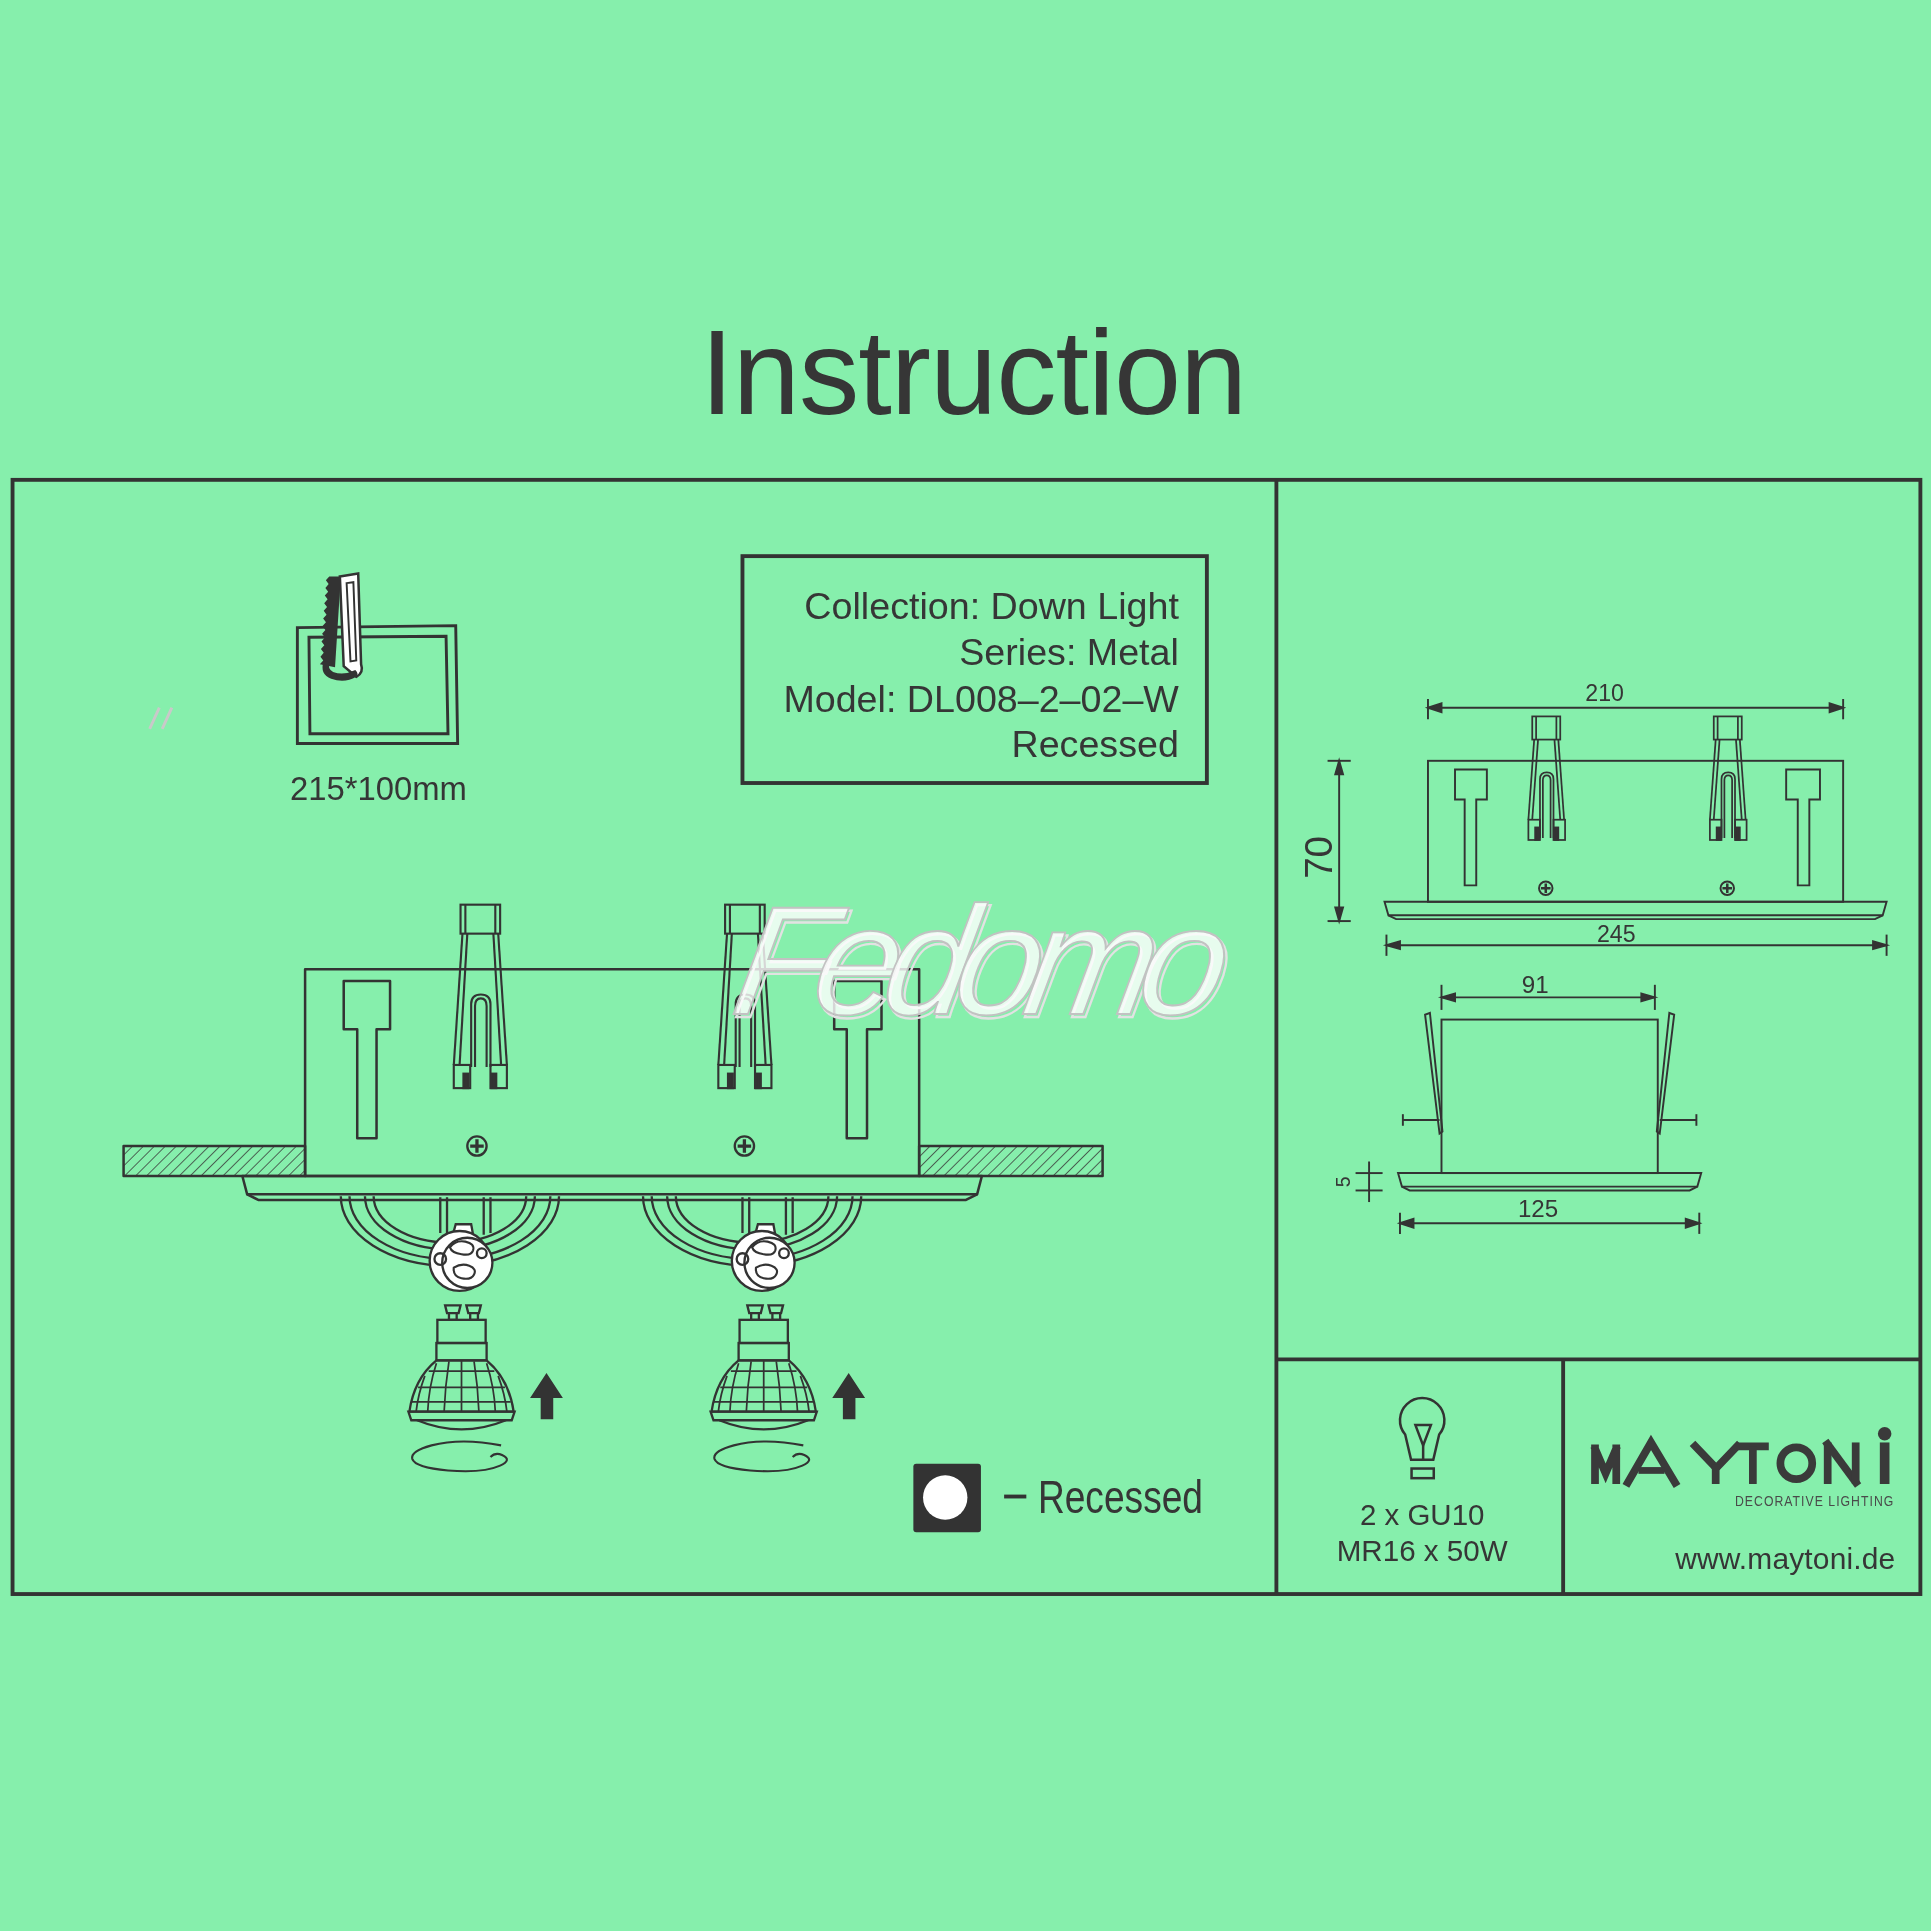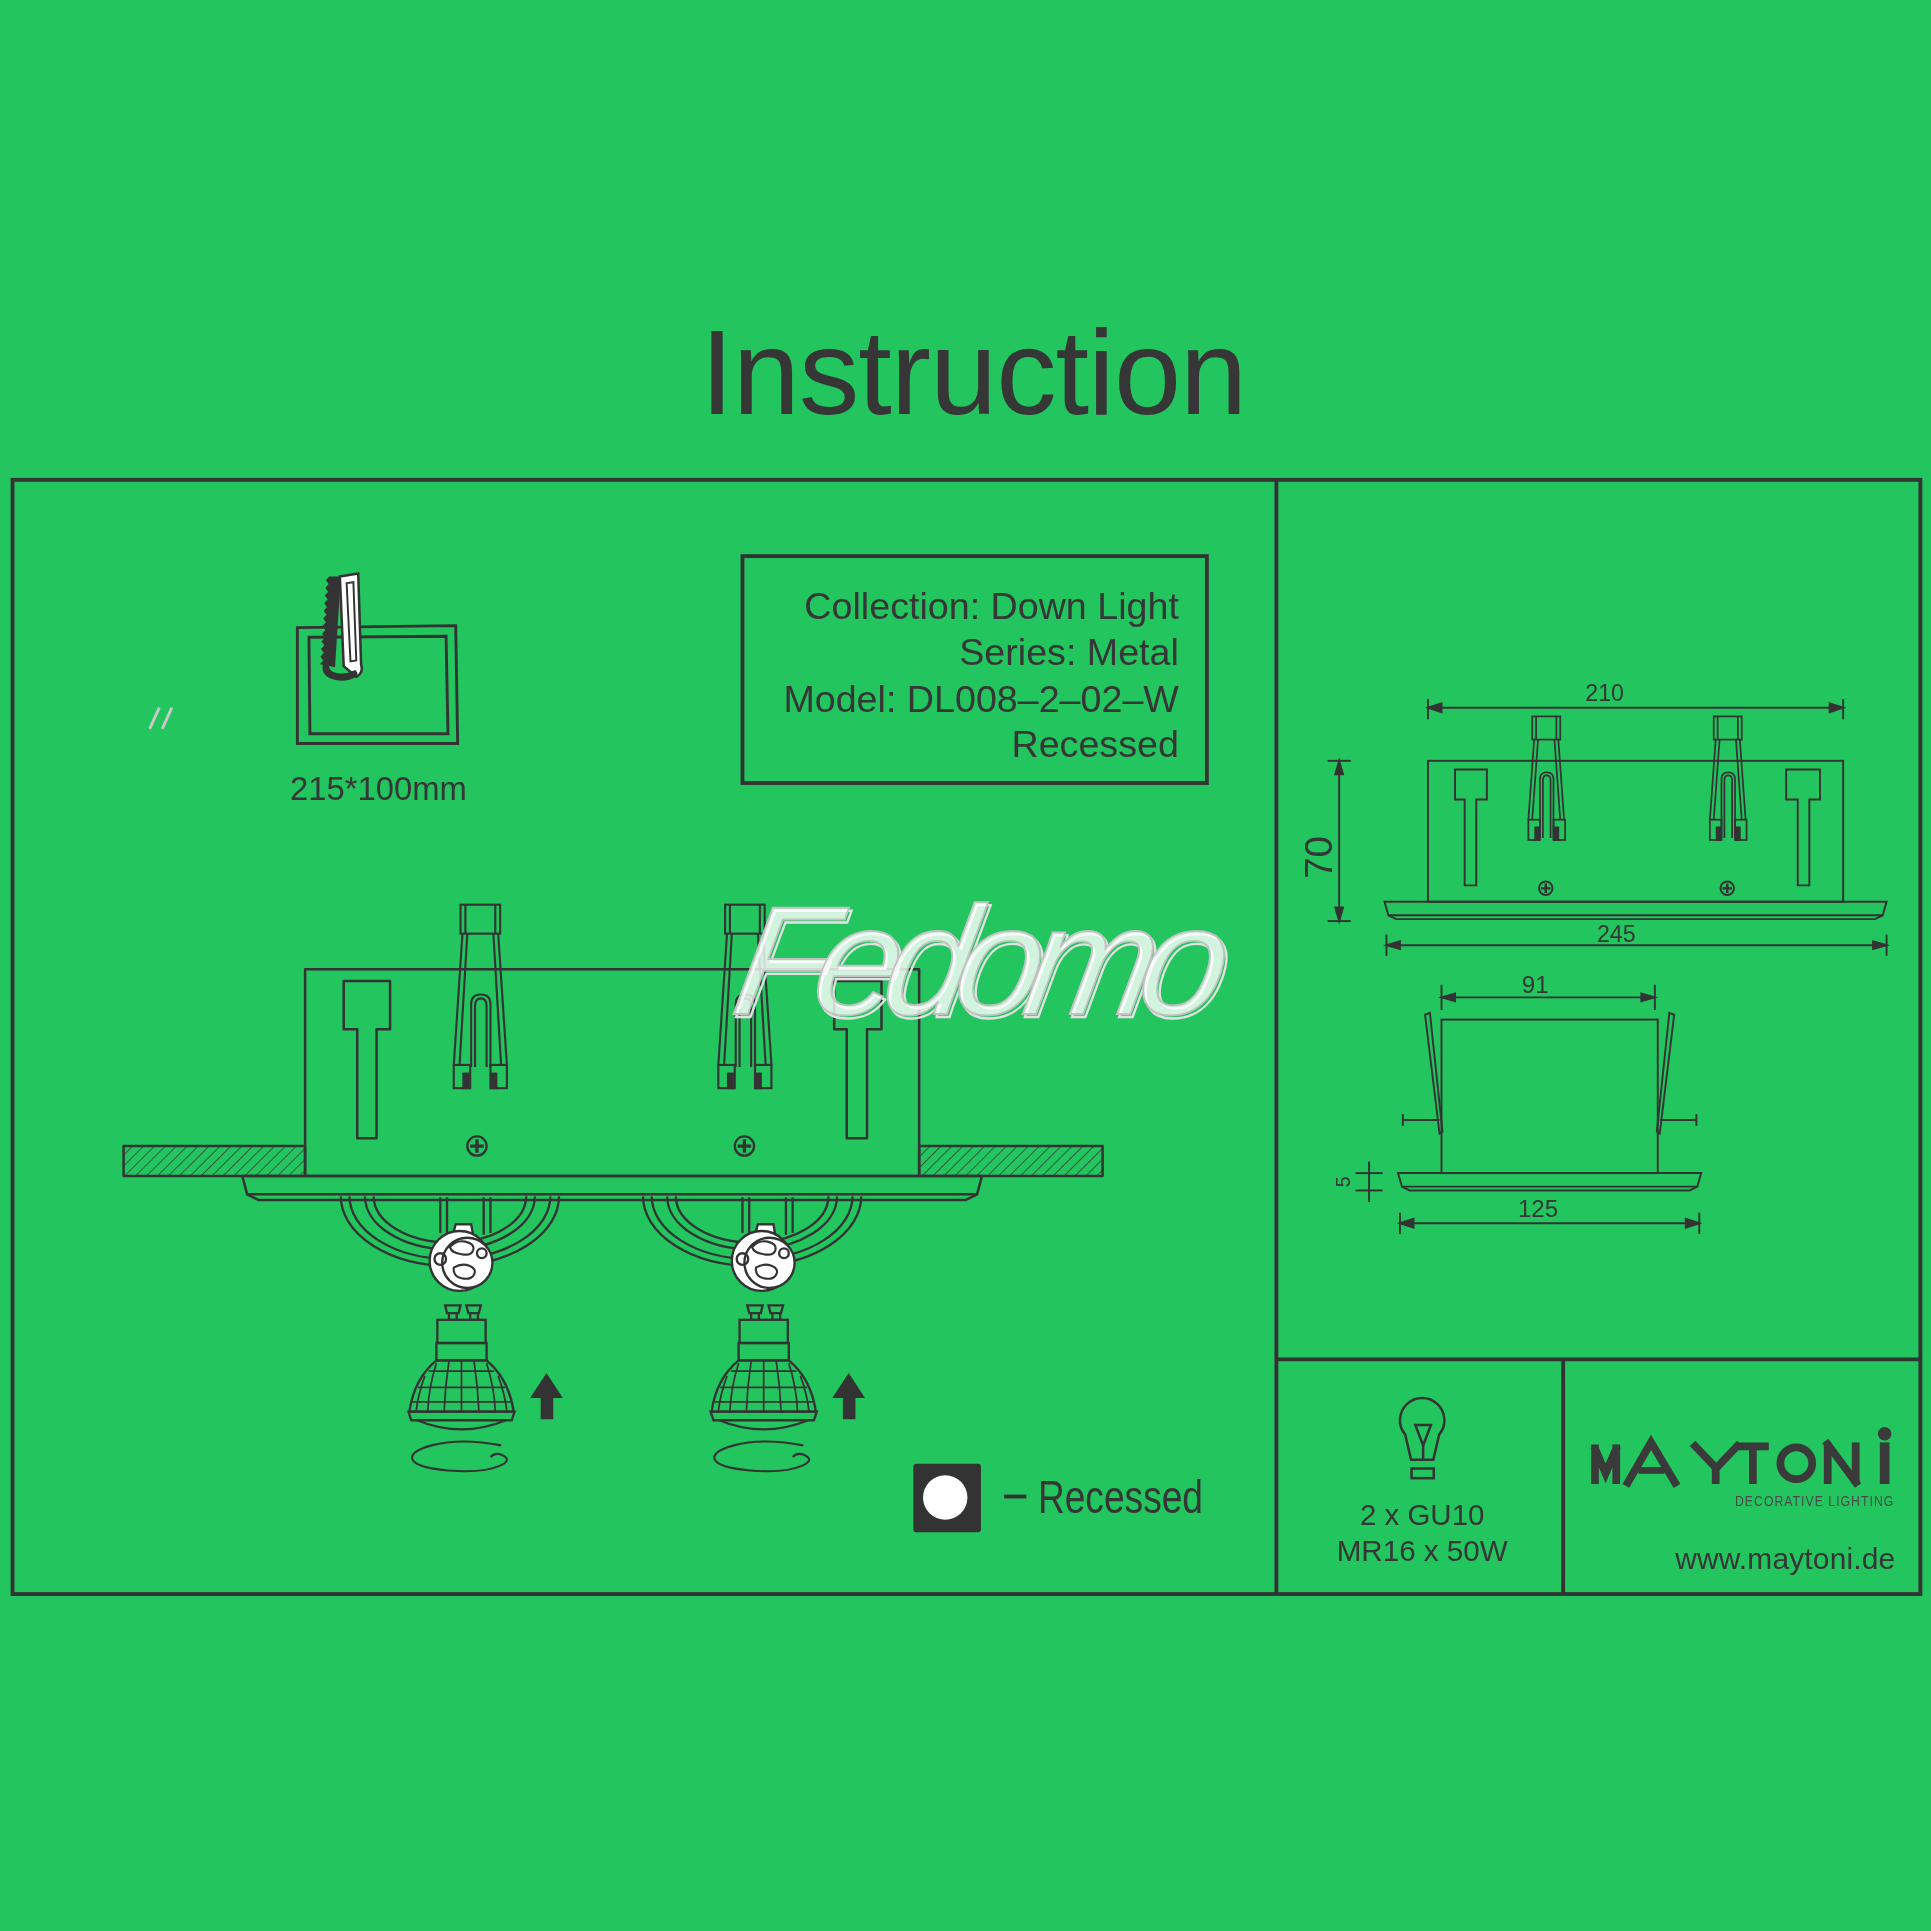--- a/index.html
+++ b/index.html
@@ -1,16 +1,16 @@
 <!DOCTYPE html>
 <html><head>
 <meta charset="utf-8">
 <style>
   html,body{margin:0;padding:0;background:#fff;}
-  #page{position:relative;width:1931px;height:1931px;background:#22c55e;overflow:hidden;
+  #page{position:relative;width:1931px;height:1931px;background:#86efac;overflow:hidden;
         font-family:"Liberation Sans", sans-serif;}
   svg text{font-family:"Liberation Sans", sans-serif;fill:#363636;}
 </style>
 </head>
 <body>
 <div id="page">
 <svg width="1931" height="1931" viewBox="0 0 2000 2000">
   <defs>
     <pattern id="hatch" patternUnits="userSpaceOnUse" width="8" height="8" patternTransform="rotate(45)">
       <line x1="0" y1="0" x2="0" y2="8" stroke="#3a3a3a" stroke-width="1.6"></line>

